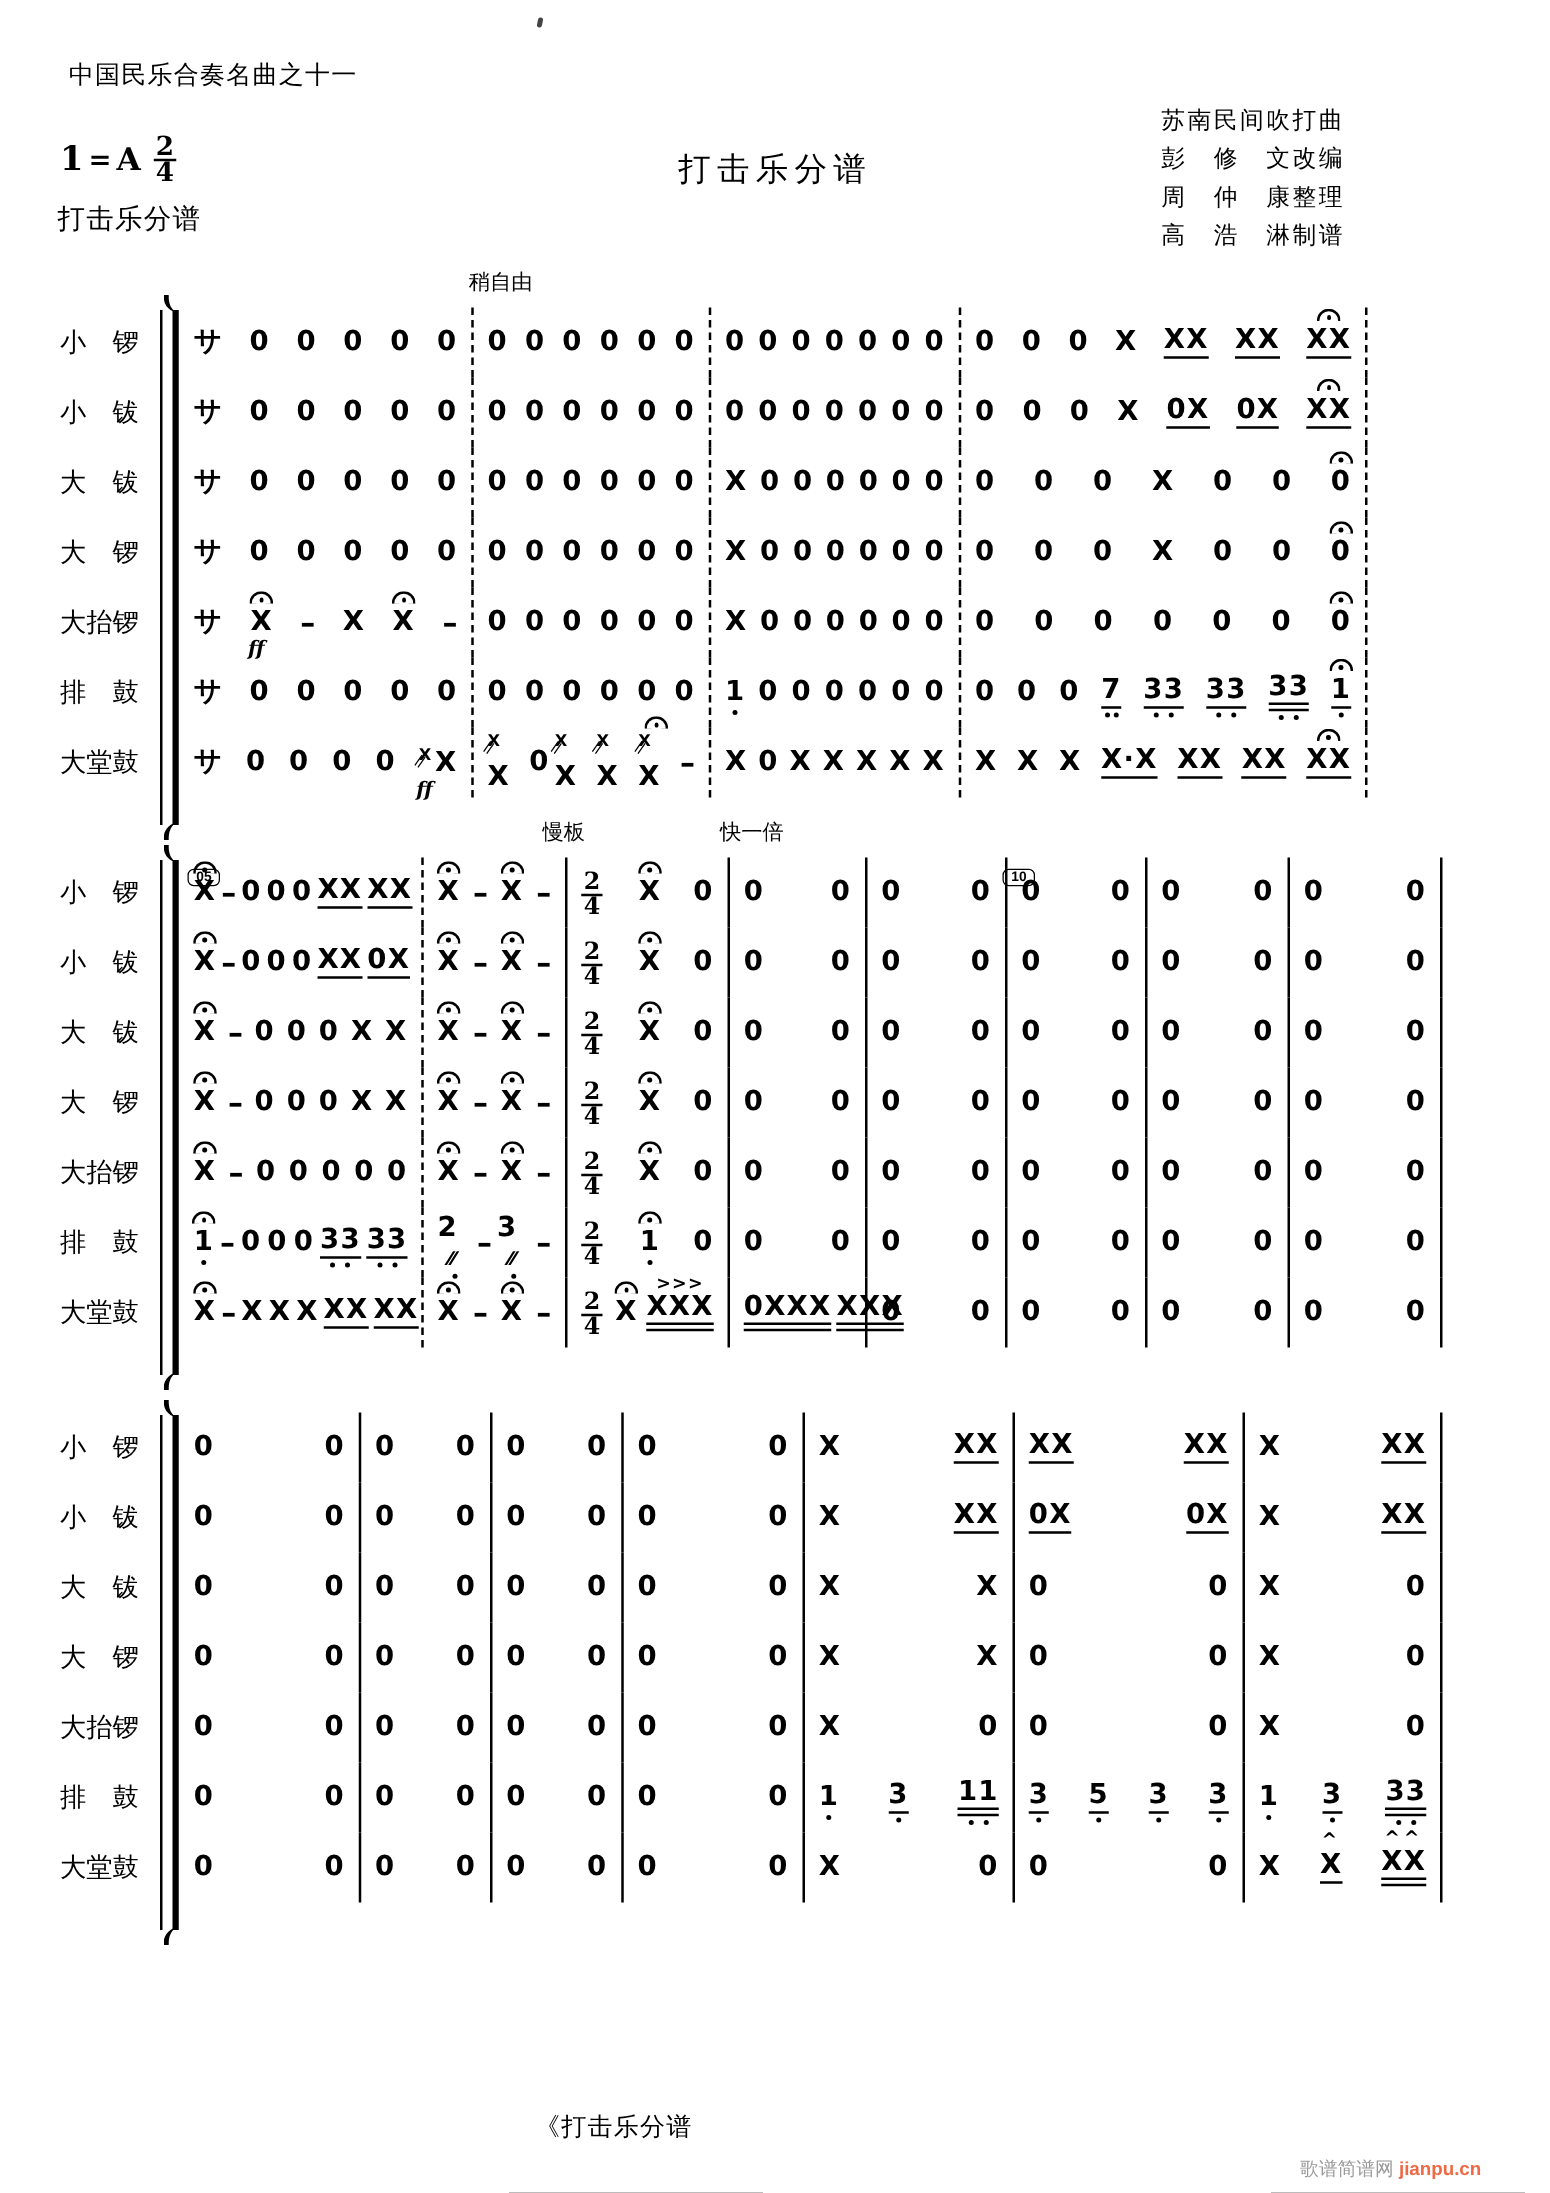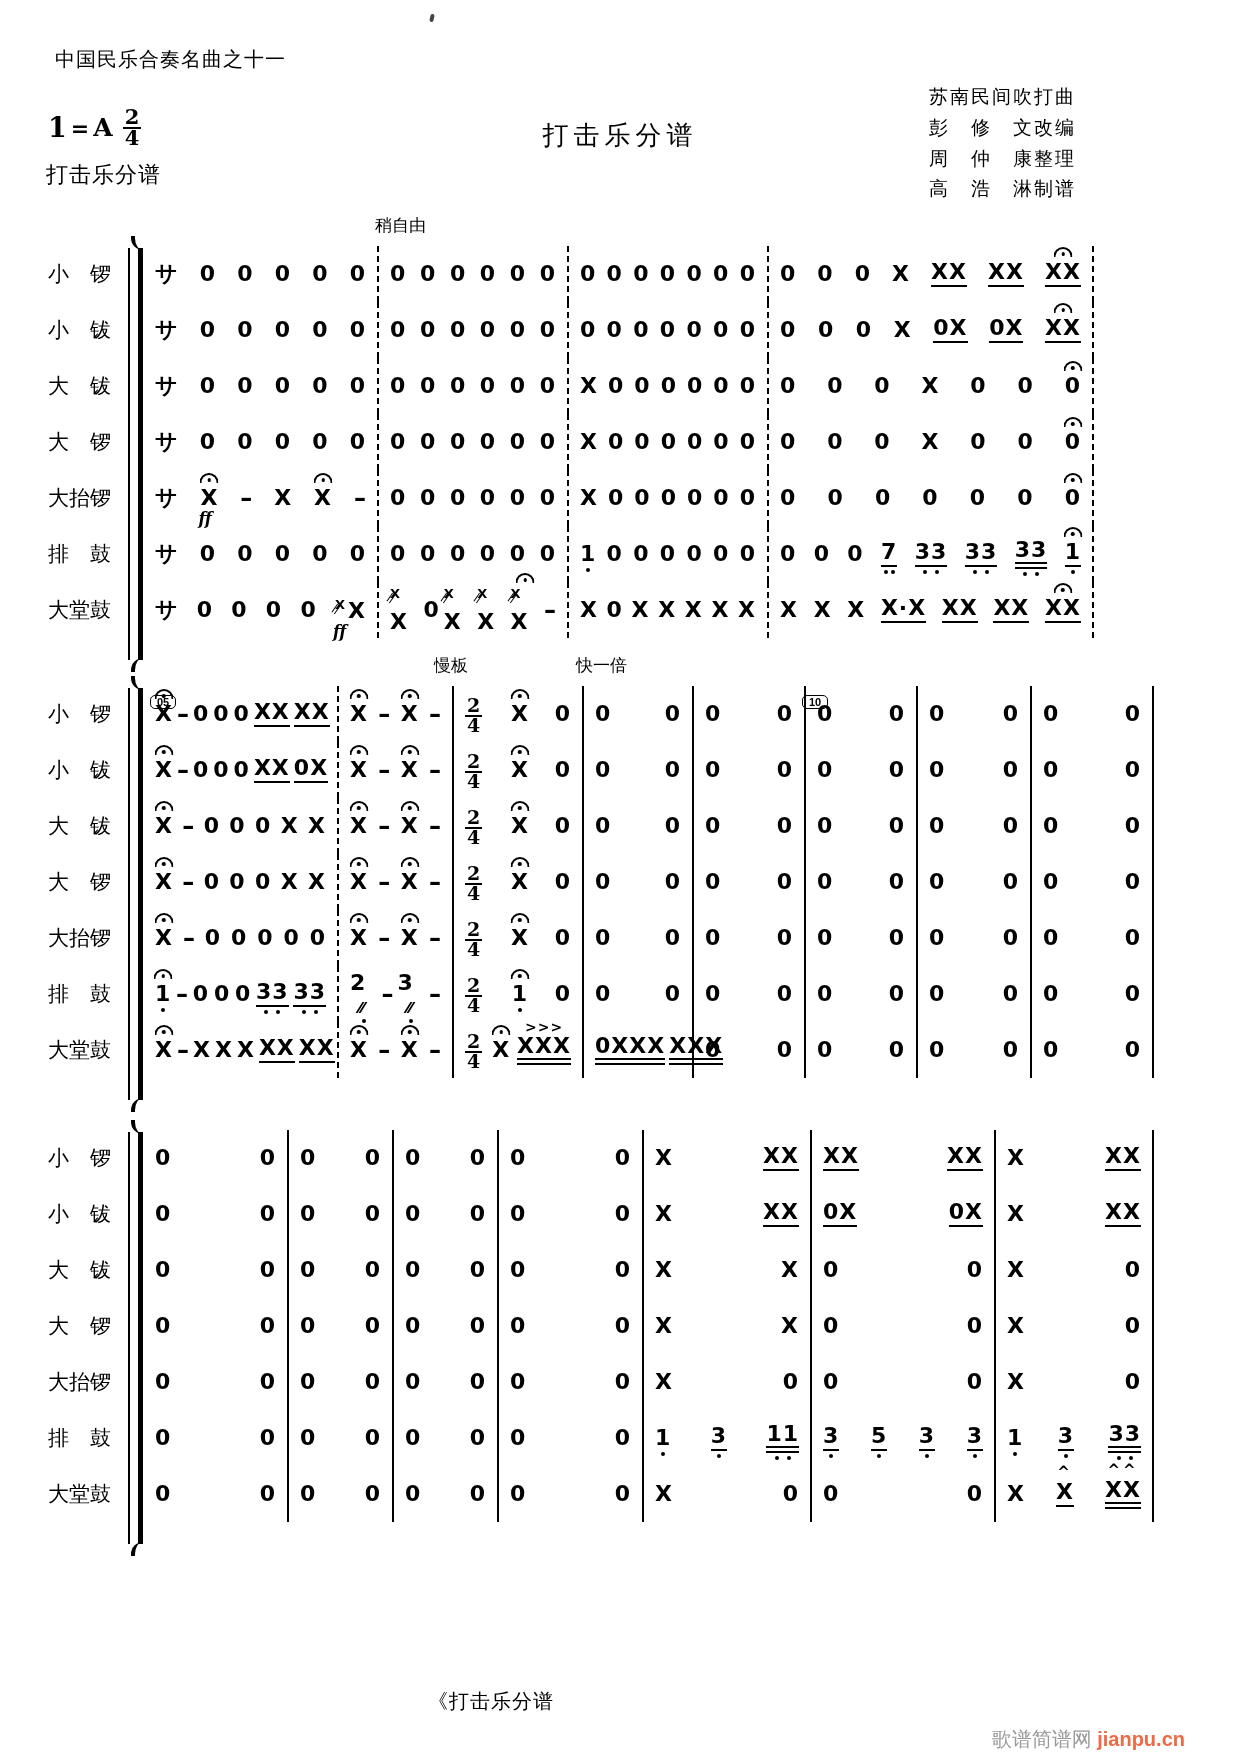--- a/index.html
+++ b/index.html
@@ -62,21 +62,21 @@
   .ffm{position:absolute;left:-2px;top:100%;margin-top:2px;font-family:"DejaVu Serif",serif;
        font-style:italic;font-weight:bold;font-size:16px;line-height:1;}
   .grace{display:inline-block;position:relative;font-size:13px;vertical-align:9px;margin-right:3px;}
   .grace::after{content:"";position:absolute;left:-4px;top:9px;width:10px;
        border-top:4px double #000;transform:rotate(-55deg);}
   .roll{display:inline-block;width:6px;height:11px;border-right:5px double #000;
         transform:skewX(-32deg);margin-left:3px;vertical-align:-1px;}
 
   
   .caption{position:absolute;left:428px;top:1688px;font-size:20px;letter-spacing:1px;}
-  .watermark{position:absolute;right:55px;top:1726px;font-size:20px;}
+  .watermark{position:absolute;right:55px;top:1726px;font-size:15px;}
 </style>
 </head>
 <body>
 
 <div id="page">
 
   <div class="stray"></div>
 
   <div class="series">中国民乐合奏名曲之十一</div>
   <div class="subtitle">打击乐分谱</div>

